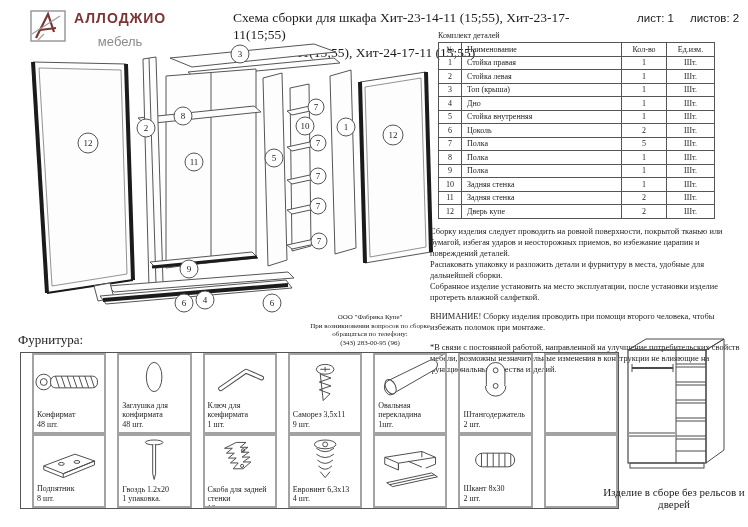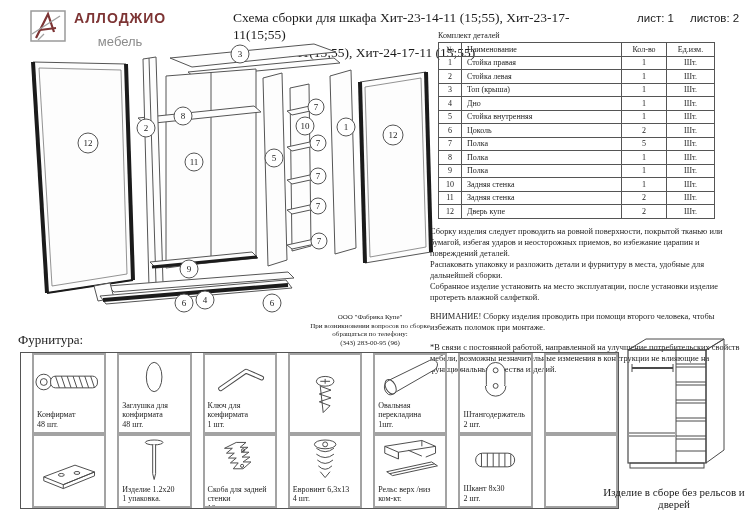--- a/index.html
+++ b/index.html
@@ -342,20 +342,24 @@
         </div>
     </div>
     <div class="hw-cell">
       <div class="hw-icon">
         <svg width="72" height="44" viewBox="0 0 72 44">
           <ellipse cx="36" cy="9" rx="9" ry="5" fill="#fff"></ellipse>
             <path d="M31 9 h10 M36 6.5 v5"></path>
           <path d="M31 14 L42 18 L30 22 L42 26 L30 30 L41 34 L34 41 Z" fill="#fff"></path>
         </svg>
       </div>
+      <div class="hw-label">
+          <div>Саморез 3,5х11</div>
+          <div>9 шт.</div>
+        </div>
     </div>
     <div class="hw-cell">
       <div class="hw-icon">
         <svg width="72" height="44" viewBox="0 0 72 44">
           <path d="M14 40 C8 36 8 28 15 25 L56 5 C62 3 67 8 62 14 L22 37 C20 39 17 41 14 40 Z" fill="#fff"></path>
           <ellipse cx="16" cy="32" rx="5" ry="8" transform="rotate(-28 16 32)"></ellipse>
         </svg>
       </div>
       <div class="hw-label">
           <div>Овальная перекладина</div>
@@ -380,30 +384,34 @@
 
     <div class="hw-cell">
       <div class="hw-icon">
         <svg width="72" height="44" viewBox="0 0 72 44">
           <polygon points="10,28 42,16 62,23 30,36" fill="#fff"></polygon>
           <path d="M10 28 l0 4 20 8 0 -4 M30 36 l32 -13 0 4 -32 13"></path>
           <ellipse cx="28" cy="26" rx="3" ry="1.5"></ellipse>
             <ellipse cx="44" cy="24" rx="3" ry="1.5"></ellipse>
         </svg>
       </div>
+      <div class="hw-label">
+          <div>Подпятник</div>
+          <div>8 шт.</div>
+        </div>
     </div>
     <div class="hw-cell">
       <div class="hw-icon">
         <svg width="72" height="48" viewBox="0 0 72 48">
           <ellipse cx="36" cy="6" rx="9" ry="2.5" fill="#fff"></ellipse>
           <path d="M34.5 8 L34.5 38 L36 44 L37.5 38 L37.5 8" fill="#fff"></path>
         </svg>
       </div>
       <div class="hw-label">
-          <div>Изделие 1.2х20</div>
+          <div>Гвоздь 1.2х20</div>
           <div>1 упаковка.</div>
         </div>
     </div>
     <div class="hw-cell">
       <div class="hw-icon">
         <svg width="72" height="48" viewBox="0 0 72 48">
           <path d="M32 6 h10 l-6 5 h8 l-7 5 h8 l-7 5 h8 l-7 5 h8 l-8 7 h-10 l5 -6 h-8 l6 -5 h-8 l6 -5 h-8 l6 -5 h-8 Z" fill="#fff" stroke-linejoin="round"></path>
           <circle cx="39" cy="14" r="1.6"></circle>
             <circle cx="38" cy="30" r="1.6"></circle>
         </svg>
@@ -428,24 +436,20 @@
     </div>
     <div class="hw-cell">
       <div class="hw-icon">
         <svg width="72" height="48" viewBox="0 0 72 48">
           <polygon points="10,10 48,4 62,10 24,16" fill="#fff"></polygon>
           <path d="M10 10 v7 l14 6 v-7 M62 10 v7 l-10 4 M24 16 v7 M34 14 l14 6 M48 4 v6"></path>
           <polygon points="12,36 58,26 64,30 18,40" fill="#fff"></polygon>
           <line x1="15" y1="38" x2="61" y2="28"></line>
         </svg>
       </div>
-      <div class="hw-label">
-          <div>Рельс верх /низ</div>
-          <div>ком-кт.</div>
-        </div>
     </div>
     <div class="hw-cell">
       <div class="hw-icon">
         <svg width="72" height="44" viewBox="0 0 72 44">
           <rect x="16" y="15" width="40" height="14" rx="7" fill="#fff"></rect>
           <path d="M22 15 v14 M28 15 v14 M34 15 v14 M40 15 v14 M46 15 v14 M52 16 v12"></path>
         </svg>
       </div>
       <div class="hw-label">
           <div>Шкант 8х30</div>

